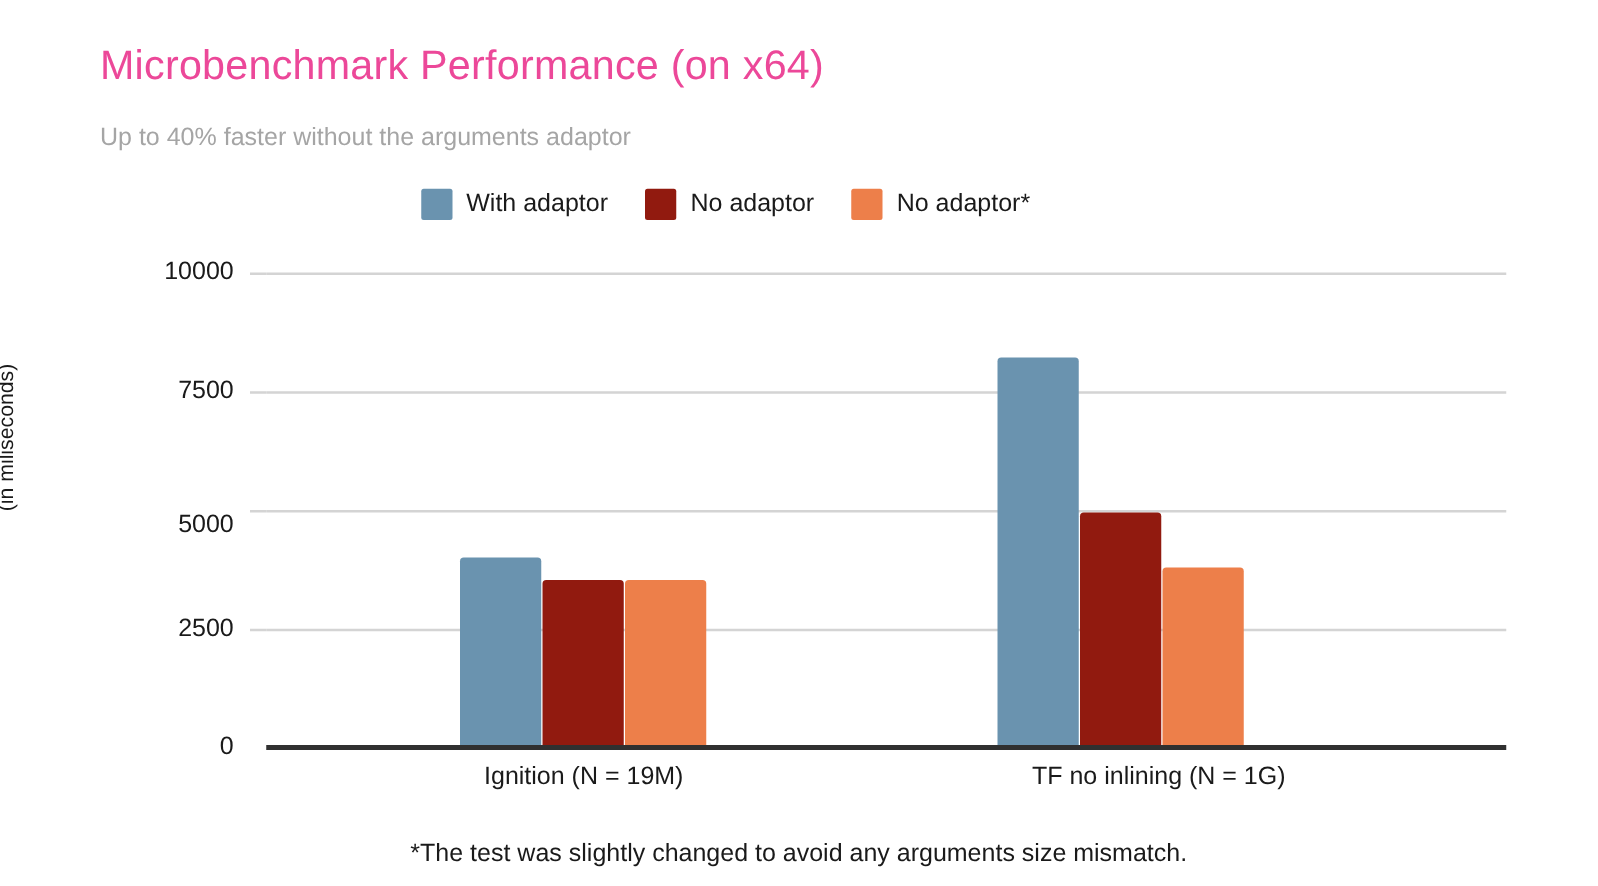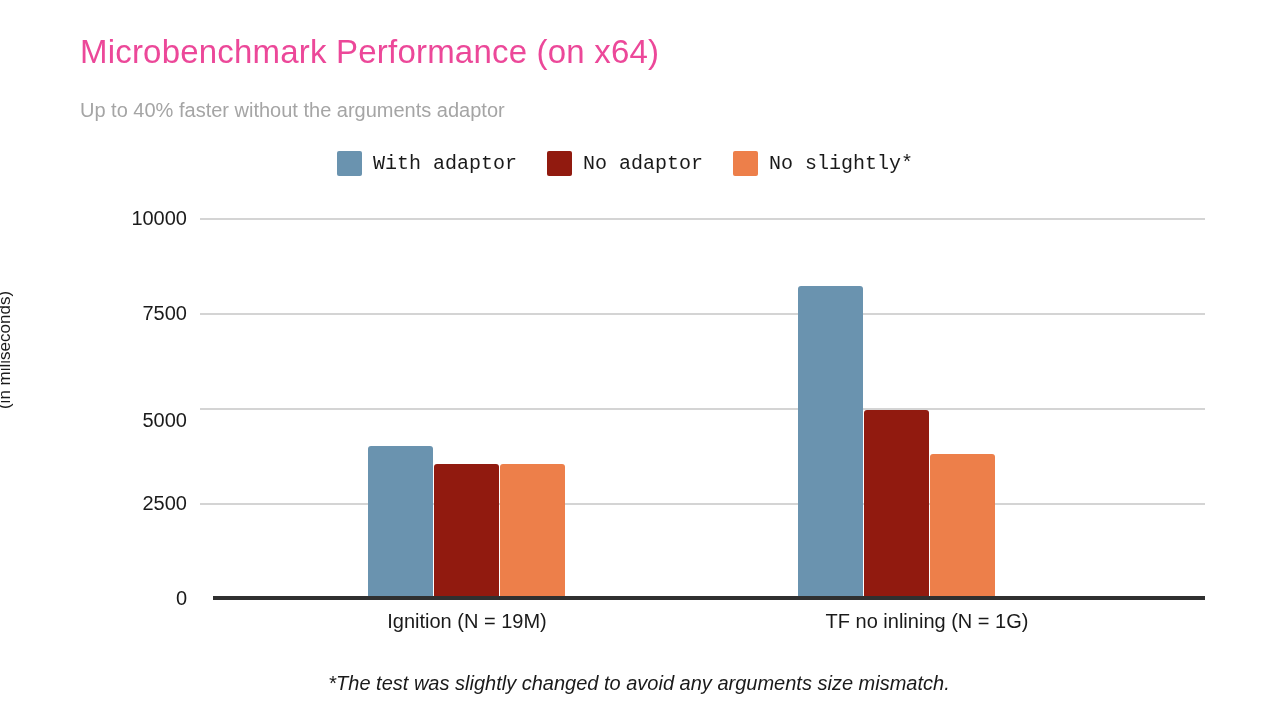--- a/index.html
+++ b/index.html
@@ -57,21 +57,20 @@
   .legend-swatch {
     width: 25px;
     height: 25px;
     border-radius: 2px;
     flex: none;
   }
   .legend-label {
     font-size: 20px;
     color: #1a1a1a;
     white-space: nowrap;
-    font-family: Liberation Mono, monospace;
   }
 
   
   #plot {
     position: absolute;
     left: 213px;
     top: 218px;
     width: 992px;
     height: 380px;
   }
@@ -140,21 +139,20 @@
 
   
   #footnote {
     position: absolute;
     left: 50%;
     transform: translateX(-50%);
     top: 672px;
     font-size: 20px;
     color: #1a1a1a;
     white-space: nowrap;
-    font-style: italic;
   }
 </style>
 </head>
 <body>
 
 <div id="slide">
 
   <div id="chart-title">Microbenchmark Performance (on x64)</div>
   <div id="chart-subtitle">Up to 40% faster without the arguments adaptor</div>
 
@@ -162,21 +160,21 @@
     <div class="legend-item">
       <span class="legend-swatch" style="background:#6a93af"></span>
       <span class="legend-label">With adaptor</span>
     </div>
     <div class="legend-item">
       <span class="legend-swatch" style="background:#911a0f"></span>
       <span class="legend-label">No adaptor</span>
     </div>
     <div class="legend-item">
       <span class="legend-swatch" style="background:#ed7f4a"></span>
-      <span class="legend-label">No slightly*</span>
+      <span class="legend-label">No adaptor*</span>
     </div>
   </div>
 
   <div id="yaxis-title">(in miliseconds)</div>
 
   <div class="ytick-label" style="top:218px">10000</div>
   <div class="ytick-label" style="top:313px">7500</div>
   <div class="ytick-label" style="top:420px">5000</div>
   <div class="ytick-label" style="top:503px">2500</div>
   <div class="ytick-label" style="top:598px">0</div>

